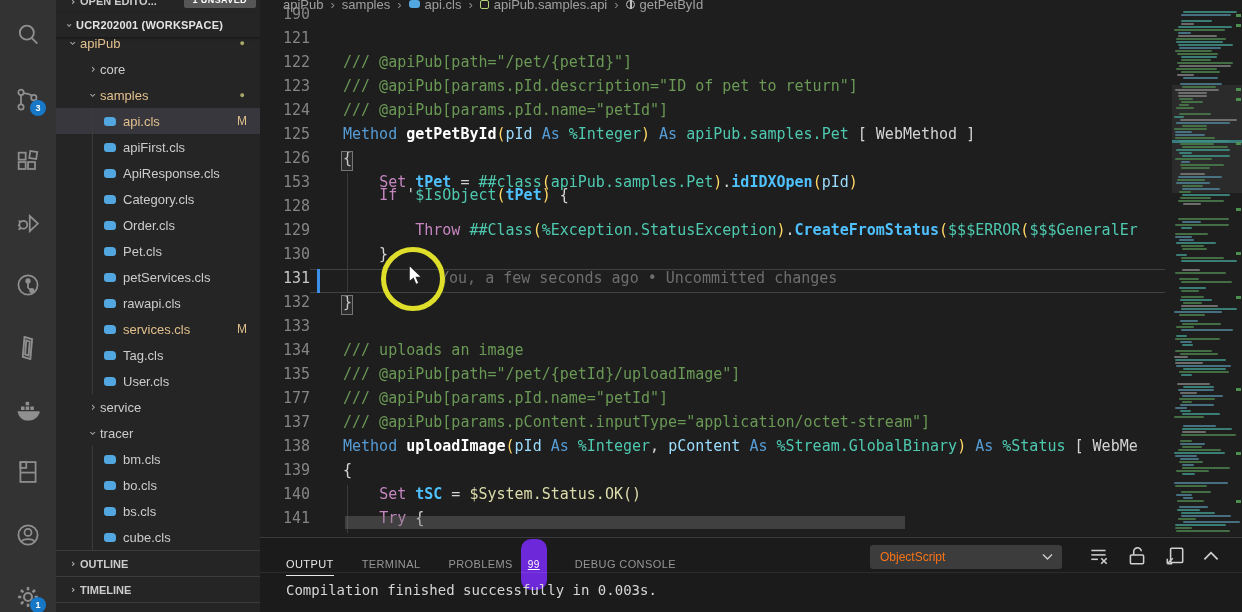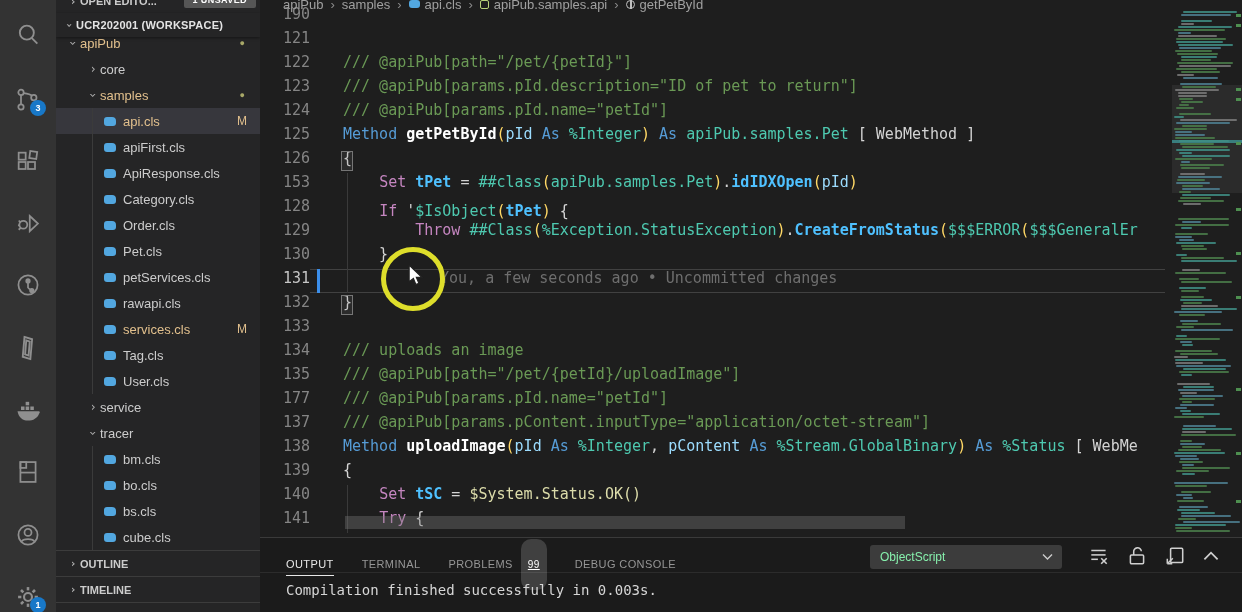--- a/index.html
+++ b/index.html
@@ -80,24 +80,24 @@
   .mm-mark{position:absolute;right:1px;width:5px;height:3px;background:#4e8f50;}
 
   
   #panel{position:absolute;left:260px;top:537px;width:982px;height:75px;background:#1b1b1b;
       border-top:1px solid #3a3a3a;}
   #panel-tabs{position:absolute;left:26px;top:9px;height:34px;display:flex;align-items:flex-end;gap:28px;}
   .ptab{display:flex;align-items:center;gap:8px;height:34px;font-size:11px;letter-spacing:.4px;
       color:#969696;cursor:pointer;position:relative;}
   .ptab.act{color:#e7e7e7;}
   .ptab.act:after{content:"";position:absolute;left:0;right:0;bottom:5px;height:1.5px;background:#e7e7e7;}
-  .pbadge{background:#404040;color:#fff;border-radius:10px;padding:20px 7px;font-size:10px;text-decoration:underline;}
+  .pbadge{background:#6d28d9;color:#fff;border-radius:10px;padding:20px 7px;font-size:10px;text-decoration:underline;}
   #panel-sep{position:absolute;left:0;top:34px;width:982px;height:1px;background:rgba(255,255,255,.08);}
   #channel-select{position:absolute;left:610px;top:7px;width:192px;height:24px;background:#3c3c3c;
-      border-radius:3px;display:flex;align-items:center;padding:0 10px;font-size:12px;color:#86efac;cursor:pointer;}
+      border-radius:3px;display:flex;align-items:center;padding:0 10px;font-size:12px;color:#f97316;cursor:pointer;}
   #channel-select svg{position:absolute;right:9px;top:8px;}
   .panel-icon{position:absolute;top:7px;width:24px;height:24px;color:#cfcfcf;cursor:pointer;}
   .panel-icon svg{width:22px;height:22px;}
   #output-line{position:absolute;left:26px;top:44px;height:20px;line-height:20px;color:#d6d6d6;
       font:14px "DejaVu Sans Mono",monospace;white-space:pre;}
 
   
   #click-circle{position:absolute;left:381px;top:247px;width:64px;height:64px;border-radius:50%;
       border:5px solid #dede2b;z-index:9;}
   #mouse-cursor{position:absolute;left:407px;top:265px;z-index:10;}
@@ -352,21 +352,21 @@
     <div class="indent-guide" style="top:173px;height:120px"></div>
     <div class="indent-guide" style="top:485px;height:48px"></div>
     <div id="code-clip">
         <div class="cline" style="top: 5px;"></div>
         <div class="cline" style="top: 53px;"><span class="tk-cm">/// @apiPub[path="/pet/{petId}"]</span></div>
         <div class="cline" style="top: 77px;"><span class="tk-cm">/// @apiPub[params.pId.description="ID of pet to return"]</span></div>
         <div class="cline" style="top: 101px;"><span class="tk-cm">/// @apiPub[params.pId.name="petId"]</span></div>
         <div class="cline" style="top: 125px;"><span class="tk-kw">Method </span><span class="tk-fn">getPetById</span><span class="tk-br">(</span><span class="tk-var">pId</span><span class="tk-txt"> </span><span class="tk-kw">As</span><span class="tk-txt"> </span><span class="tk-type">%Integer</span><span class="tk-br">)</span><span class="tk-txt"> </span><span class="tk-kw">As</span><span class="tk-txt"> </span><span class="tk-type">apiPub.samples.Pet</span><span class="tk-txt"> [ WebMethod ]</span></div>
         <div class="cline" style="top: 149px;"><span class="tk-txt">{</span></div>
         <div class="cline" style="top: 173px;"><span class="tk-txt">    </span><span class="tk-ctl">Set</span><span class="tk-txt"> </span><span class="tk-meth">tPet</span><span class="tk-txt"> = </span><span class="tk-type">##class</span><span class="tk-br">(</span><span class="tk-type">apiPub.samples.Pet</span><span class="tk-br">)</span><span class="tk-txt">.</span><span class="tk-meth">idIDXOpen</span><span class="tk-br">(</span><span class="tk-var">pId</span><span class="tk-br">)</span></div>
-        <div class="cline" style="top: 202px;"><span class="tk-txt">    </span><span class="tk-ctl">If</span><span class="tk-txt"> '</span><span class="tk-type">$IsObject</span><span class="tk-br">(</span><span class="tk-meth">tPet</span><span class="tk-br">)</span><span class="tk-txt"> {</span></div>
+        <div class="cline" style="top: 186px;"><span class="tk-txt">    </span><span class="tk-ctl">If</span><span class="tk-txt"> '</span><span class="tk-type">$IsObject</span><span class="tk-br">(</span><span class="tk-meth">tPet</span><span class="tk-br">)</span><span class="tk-txt"> {</span></div>
         <div class="cline" style="top: 221px;"><span class="tk-txt">        </span><span class="tk-ctl">Throw</span><span class="tk-txt"> </span><span class="tk-type">##Class</span><span class="tk-br">(</span><span class="tk-type">%Exception.StatusException</span><span class="tk-br">)</span><span class="tk-txt">.</span><span class="tk-meth">CreateFromStatus</span><span class="tk-br">(</span><span class="tk-type">$$$ERROR</span><span class="tk-br">(</span><span class="tk-type">$$$GeneralEr</span></div>
         <div class="cline" style="top: 245px;"><span class="tk-txt">    }</span></div>
         <div class="cline" style="top: 269px;"></div>
         <div class="cline" style="top: 293px;"><span class="tk-txt">}</span></div>
         <div class="cline" style="top: 317px;"></div>
         <div class="cline" style="top: 341px;"><span class="tk-cm">/// uploads an image</span></div>
         <div class="cline" style="top: 365px;"><span class="tk-cm">/// @apiPub[path="/pet/{petId}/uploadImage"]</span></div>
         <div class="cline" style="top: 389px;"><span class="tk-cm">/// @apiPub[params.pId.name="petId"]</span></div>
         <div class="cline" style="top: 413px;"><span class="tk-cm">/// @apiPub[params.pContent.inputType="application/octet-stream"]</span></div>
         <div class="cline" style="top: 437px;"><span class="tk-kw">Method </span><span class="tk-fn">uploadImage</span><span class="tk-br">(</span><span class="tk-var">pId</span><span class="tk-txt"> </span><span class="tk-kw">As</span><span class="tk-txt"> </span><span class="tk-type">%Integer</span><span class="tk-txt">, </span><span class="tk-var">pContent</span><span class="tk-txt"> </span><span class="tk-kw">As</span><span class="tk-txt"> </span><span class="tk-type">%Stream.GlobalBinary</span><span class="tk-br">)</span><span class="tk-txt"> </span><span class="tk-kw">As</span><span class="tk-txt"> </span><span class="tk-type">%Status</span><span class="tk-txt"> [ WebMe</span></div>

